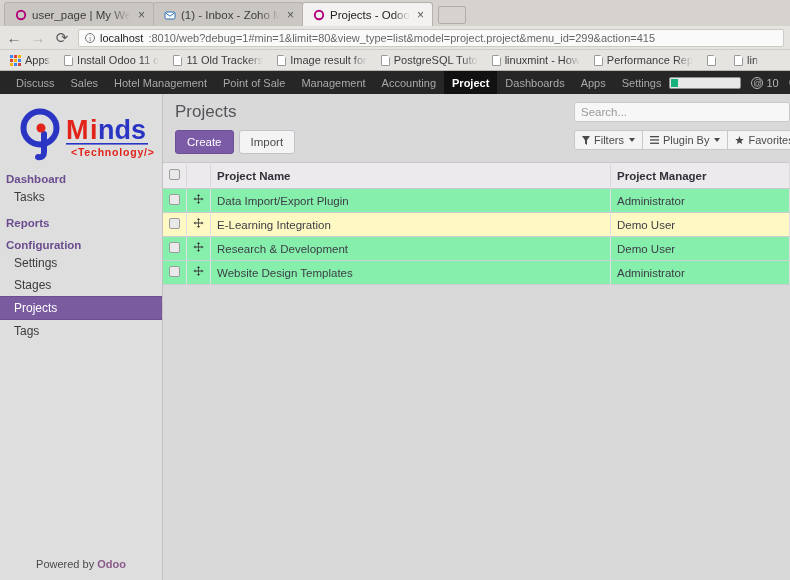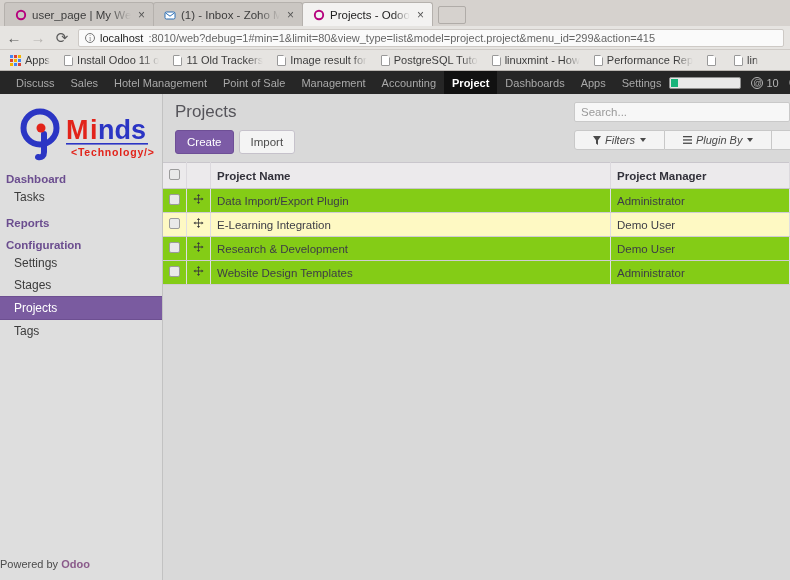--- a/index.html
+++ b/index.html
@@ -224,21 +224,21 @@
   .nav-item.active {
     background: #7a5ba0;
     color: #ffffff;
     border-top: 1px solid #6d4f91;
     border-bottom: 1px solid #6d4f91;
   }
   .nav-gap { height: 8px; }
 
   .sidebar-footer {
     margin-top: auto;
-    text-align: left;
+    text-align: center;
     font-size: 11px;
     color: #4b4b4b;
     padding: 6px 0 10px 0;
   }
   .sidebar-footer b { color: #8a5a8a; }
 
   .content {
     flex: 1 1 auto;
     background: #d9d9d9;
     display: flex;
@@ -292,26 +292,25 @@
     align-items: center;
     padding: 0 6px;
     margin-bottom: 8px;
   }
   .filter-row { display: flex; }
   .filter-btn {
     font-size: 11px;
     color: #4a4a4a;
     background: #f4f4f4;
     border: 1px solid #c8c8c8;
-    padding: 3px 18px;
+    padding: 3px 7px;
     display: flex;
     align-items: center;
     gap: 4px;
     white-space: nowrap;
-    font-style: italic;
   }
   .filter-btn + .filter-btn { border-left: none; }
   .filter-btn:first-child { border-radius: 3px 0 0 3px; }
   .filter-btn:last-child { border-radius: 0 3px 3px 0; }
   .caret {
     width: 0; height: 0;
     border-left: 3px solid transparent;
     border-right: 3px solid transparent;
     border-top: 4px solid #4a4a4a;
     margin-left: 1px;
@@ -336,21 +335,21 @@
     border-bottom: 1px solid #c9c6cc;
     border-right: 1px solid #dcd9de;
   }
   table.olist tbody td {
     padding: 5px 6px;
     color: #3d3d46;
     border-bottom: 1px solid #d0ccd4;
     border-right: 1px solid #e0dde4;
     white-space: nowrap;
   }
-  tr.row-odd td  { background: #84cc16; }
+  tr.row-odd td  { background: #86efac; }
   tr.row-even td { background: #fef9c3; }
   td.col-check, th.col-check { width: 22px; padding-left: 8px; padding-right: 2px; border-right: none;}
   td.col-handle, th.col-handle { width: 20px; padding-left: 2px; padding-right: 2px; border-right: none;}
   .cbox {
     width: 11px; height: 11px;
     border: 1px solid #9b9b9b;
     background: #e9e9e9;
     border-radius: 2px;
     display: inline-block;
   }

